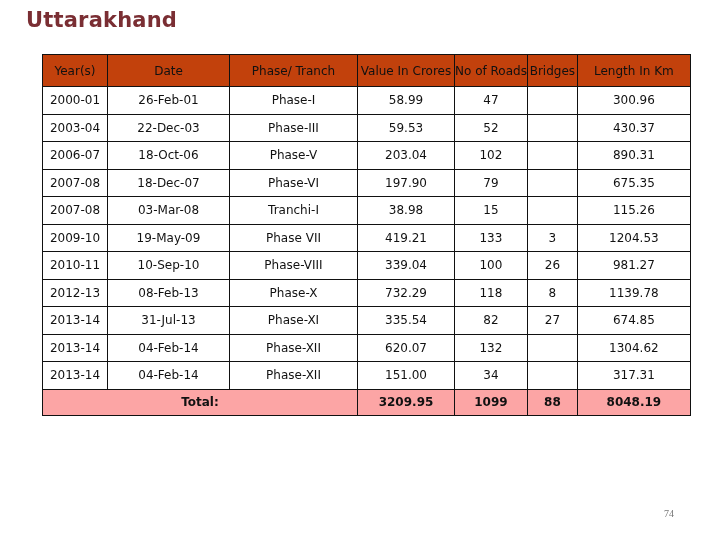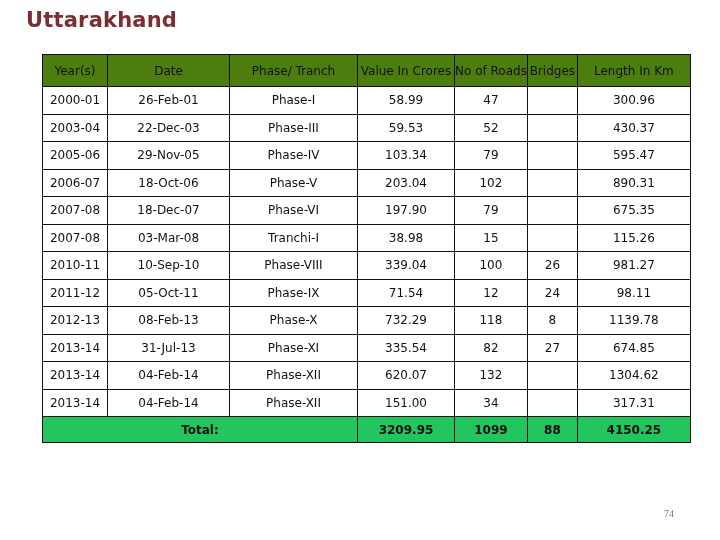--- a/index.html
+++ b/index.html
@@ -18,25 +18,25 @@
       border-collapse:collapse;
       font-size:12px; color:#111;
       font-family: "DejaVu Sans", "Liberation Sans", sans-serif;
     }
     table.data td, table.data th {
       border:1.5px solid #111;
       text-align:center; vertical-align:middle;
       padding:0; white-space:nowrap;
     }
     table.data thead th {
-      background:#4d7c0f; height:31px; font-weight:normal; font-size:12px;
+      background:#c2410c; height:31px; font-weight:normal; font-size:12px;
     }
     table.data tbody td { height:26.5px; }
     table.data tfoot td {
-      background:#22c55e; height:25px; font-weight:bold; font-size:12px;
+      background:#fca5a5; height:25px; font-weight:bold; font-size:12px;
     }
     .c0{width:64px}.c1{width:121px}.c2{width:127px}.c3{width:96px}.c4{width:68px}.c5{width:49px}.c6{width:112px}
     .page-num {
       position:absolute; left:664px; top:508px; font-size:10px; color:#777;
       font-family: Liberation Serif, serif;
     }
   </style>
 </head>
 <body>
 
@@ -67,29 +67,20 @@
       <tr>
         <td>2003-04</td>
         <td>22-Dec-03</td>
         <td>Phase-III</td>
         <td>59.53</td>
         <td>52</td>
         <td></td>
         <td>430.37</td>
       </tr>
       <tr>
-        <td>2005-06</td>
-        <td>29-Nov-05</td>
-        <td>Phase-IV</td>
-        <td>103.34</td>
-        <td>79</td>
-        <td></td>
-        <td>595.47</td>
-      </tr>
-      <tr>
         <td>2006-07</td>
         <td>18-Oct-06</td>
         <td>Phase-V</td>
         <td>203.04</td>
         <td>102</td>
         <td></td>
         <td>890.31</td>
       </tr>
       <tr>
         <td>2007-08</td>
@@ -103,36 +94,36 @@
       <tr>
         <td>2007-08</td>
         <td>03-Mar-08</td>
         <td>Tranchi-I</td>
         <td>38.98</td>
         <td>15</td>
         <td></td>
         <td>115.26</td>
       </tr>
       <tr>
+        <td>2009-10</td>
+        <td>19-May-09</td>
+        <td>Phase VII</td>
+        <td>419.21</td>
+        <td>133</td>
+        <td>3</td>
+        <td>1204.53</td>
+      </tr>
+      <tr>
         <td>2010-11</td>
         <td>10-Sep-10</td>
         <td>Phase-VIII</td>
         <td>339.04</td>
         <td>100</td>
         <td>26</td>
         <td>981.27</td>
-      </tr>
-      <tr>
-        <td>2011-12</td>
-        <td>05-Oct-11</td>
-        <td>Phase-IX</td>
-        <td>71.54</td>
-        <td>12</td>
-        <td>24</td>
-        <td>98.11</td>
       </tr>
       <tr>
         <td>2012-13</td>
         <td>08-Feb-13</td>
         <td>Phase-X</td>
         <td>732.29</td>
         <td>118</td>
         <td>8</td>
         <td>1139.78</td>
       </tr>
@@ -163,18 +154,18 @@
         <td></td>
         <td>317.31</td>
       </tr>
     </tbody>
   <tfoot>
     <tr>
       <td colspan="3">Total:</td>
       <td>3209.95</td>
       <td>1099</td>
       <td>88</td>
-      <td>4150.25</td>
+      <td>8048.19</td>
     </tr>
   </tfoot>
 </table>
 
 <div class="page-num">74</div>
 
 </body></html>

